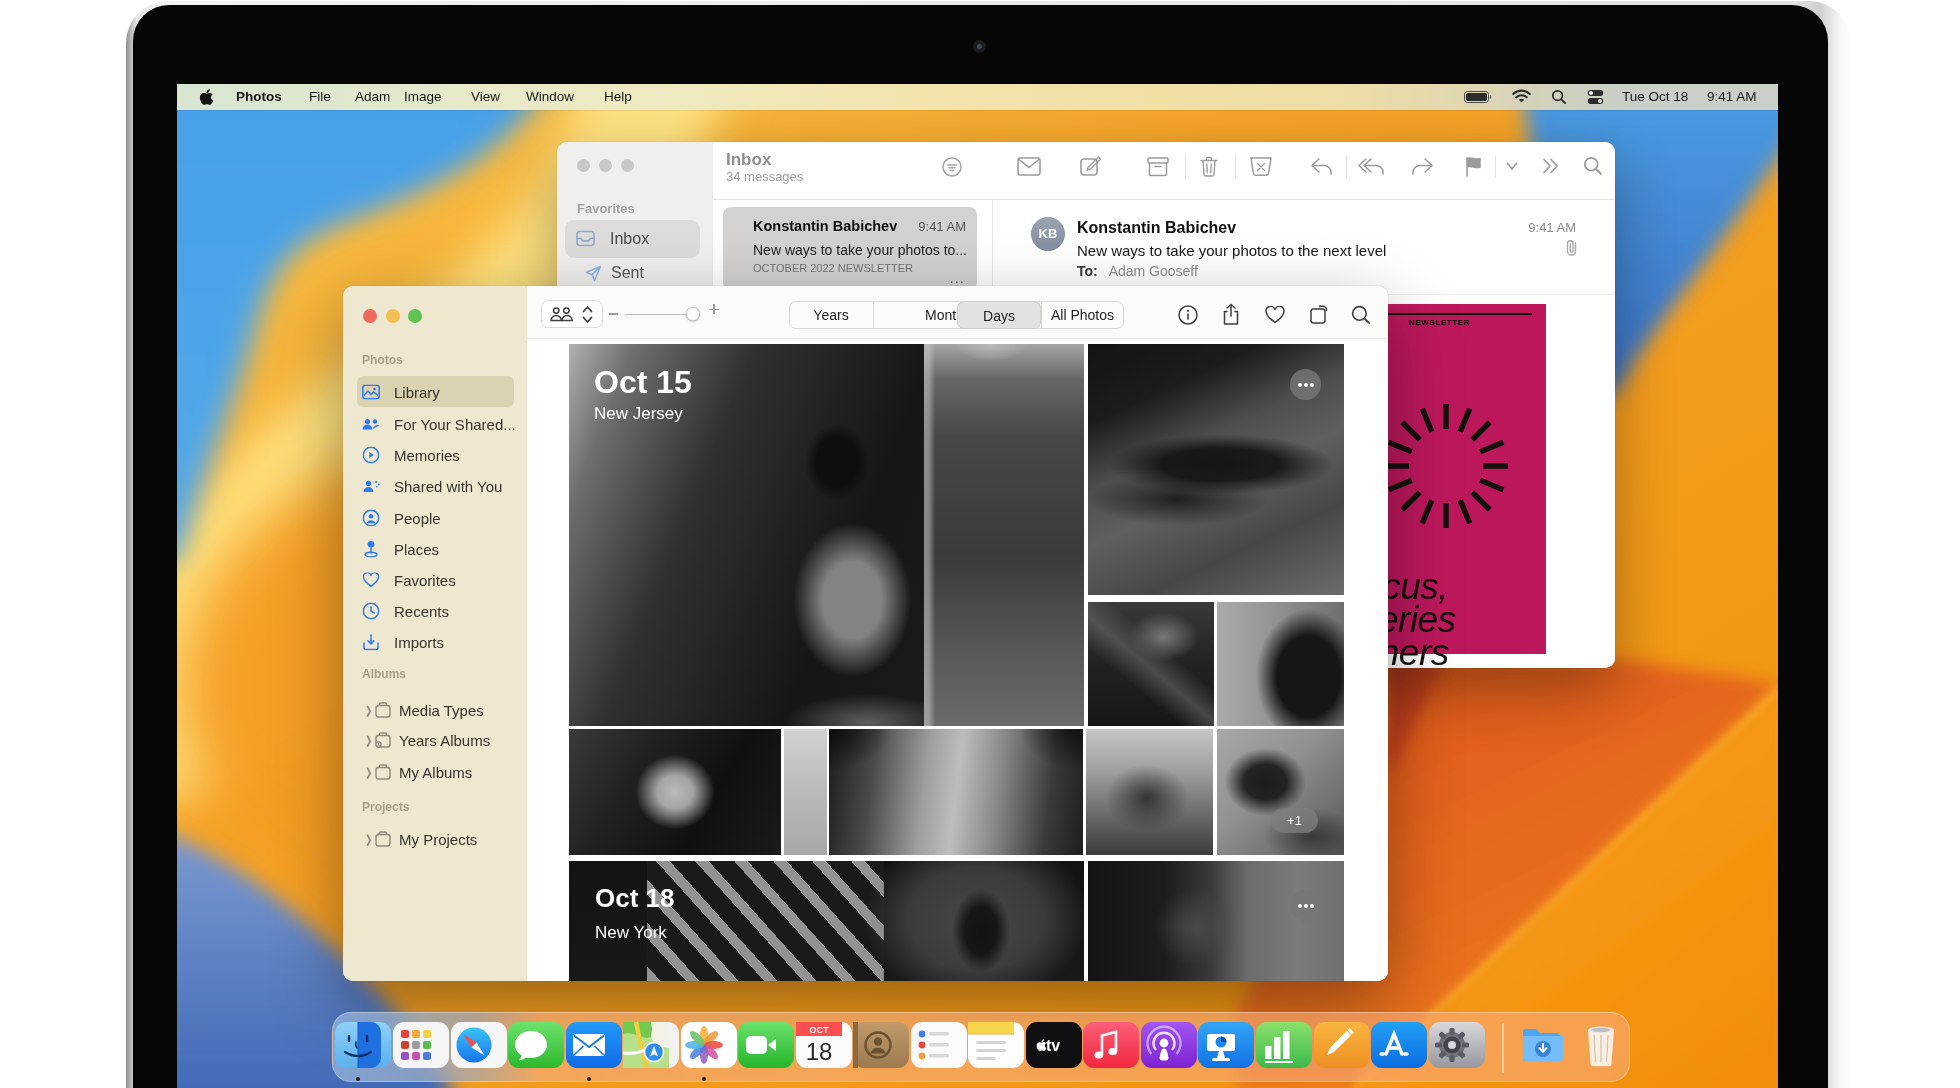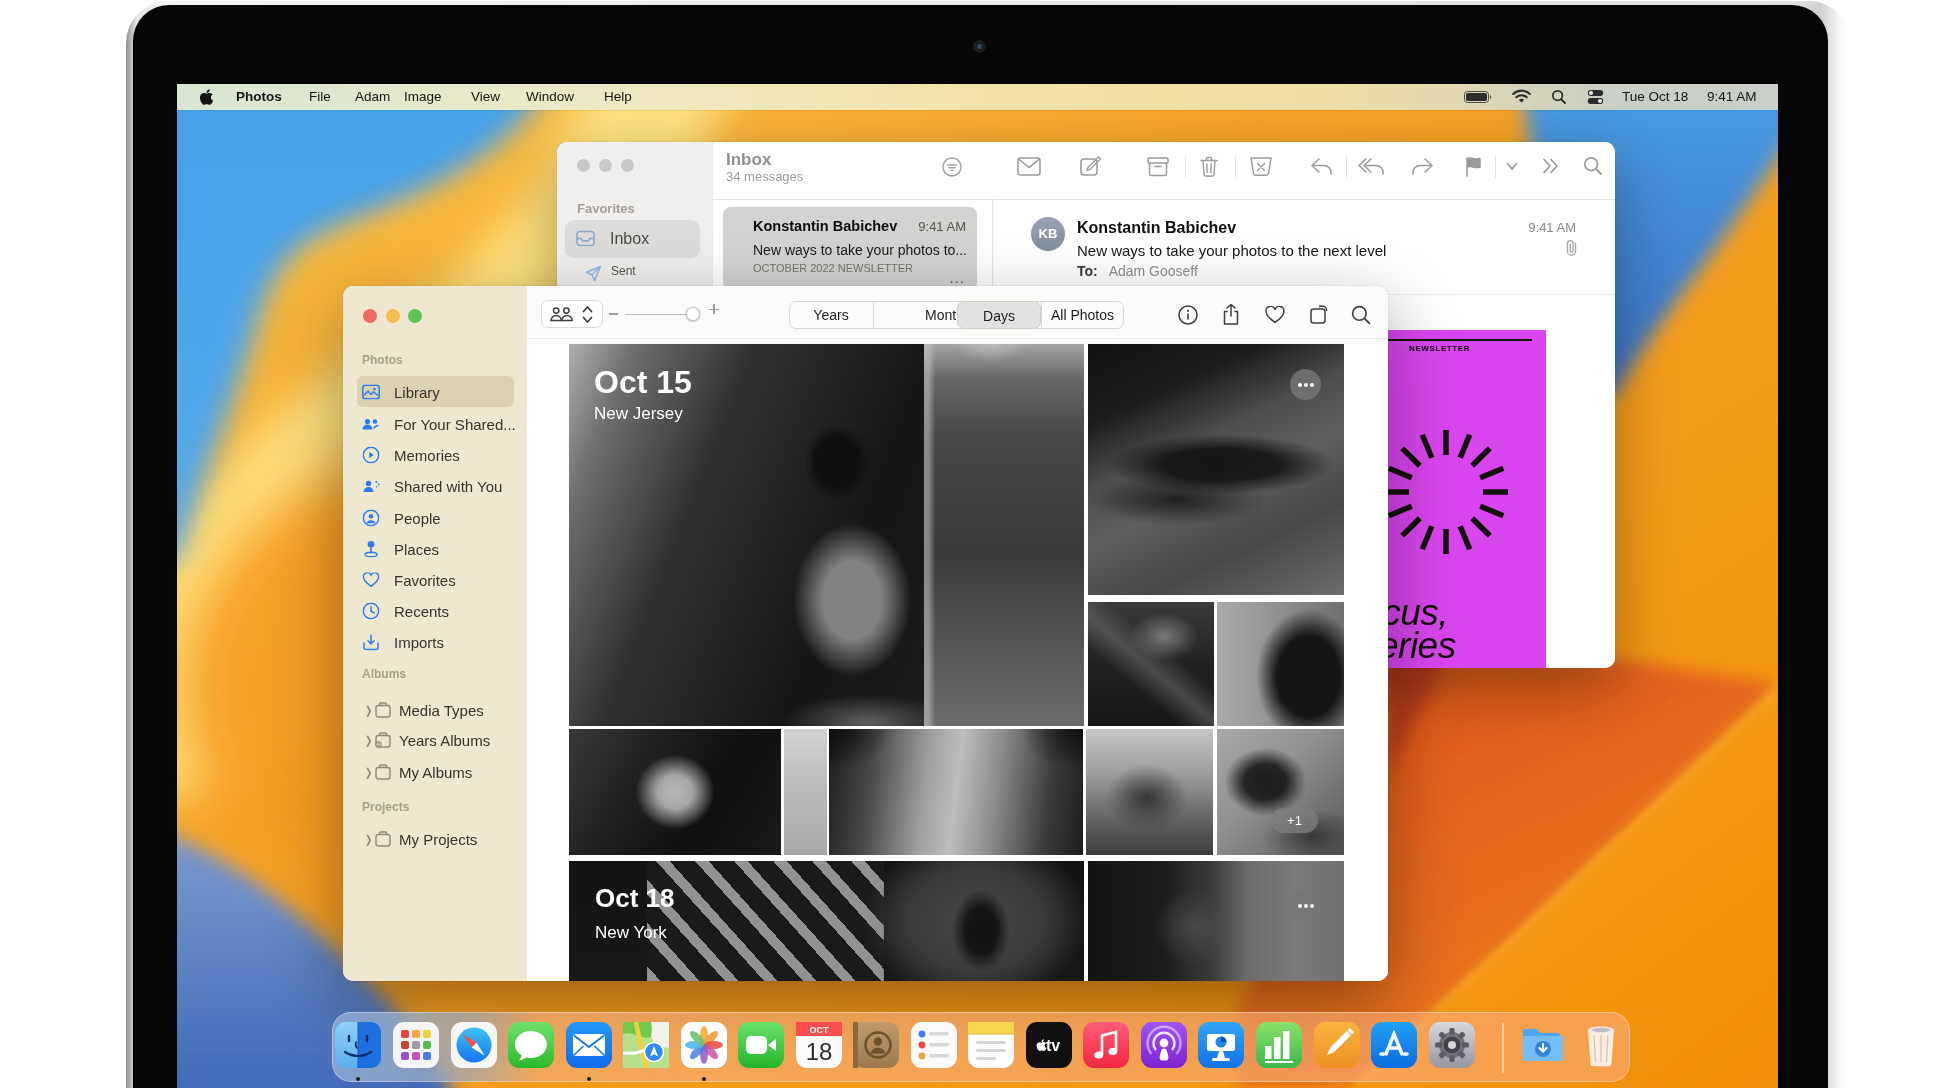--- a/index.html
+++ b/index.html
@@ -94,21 +94,21 @@
   background-size:auto, auto, 46% 100%, 100% 100%;
   background-position:0 0, 0 0, 28% 0, 0 0; }
 #tK { background:
   radial-gradient(ellipse 60px 55px at 42% 55%, rgba(75,75,75,0.9) 0%, rgba(75,75,75,0) 70%),
   linear-gradient(90deg, #141414 0%, #1c1c1c 30%, #3a3a3a 48%, #6b6b6b 62%, #7b7b7b 82%, #6f6f6f 100%); }
 .seg { position:absolute; top:15px; height:28px; line-height:28px; font-size:14px; color:#1d1d1f; text-align:center; }
 
 #dock { position:absolute; z-index:3; left:155px; top:928px; width:1298px; height:70px; border-radius:19px;
   background:linear-gradient(90deg,rgba(140,173,214,0.85) 0%,rgba(165,170,185,0.72) 11%,rgba(243,172,122,0.68) 16%,rgba(245,172,120,0.65) 30%,rgba(246,169,115,0.65) 60%,rgba(247,168,112,0.66) 100%);
   border:1px solid rgba(255,255,255,0.35); }
-.dicon { position:absolute; width:46px; height:46px; border-radius:11px; top:9px; }
+.dicon { position:absolute; width:56px; height:46px; border-radius:11px; top:9px; }
 .ddot { position:absolute; top:64px; width:4px; height:4px; border-radius:50%; background:#1d1d1d; }
 </style>
 </head>
 <body>
 <div id="stage">
   <div id="laptop">
     <div id="bezel">
       <div id="camera"></div>
       <div id="screen">
         <div id="wall"><svg width="1601" height="1005" viewBox="0 0 1601 1005">
@@ -183,21 +183,21 @@
             <div class="mi" style="left:20px;top:59px;font-size:13px;font-weight:700;color:#a5a19a;">Favorites</div>
             <div class="mi" style="left:8px;top:78px;width:135px;height:38px;border-radius:9px;background:#dddcda;"></div>
             <svg class="micon" style="left:19px;top:88px;" width="19" height="17" viewBox="0 0 19 17">
                 <rect x="1" y="1.5" width="17" height="14" rx="3" fill="none" stroke="#8fa8ce" stroke-width="1.6"></rect>
                 <path d="M1 8.5 h4 l1.6 2.4 h5.8 L14 8.5 h4" fill="none" stroke="#8fa8ce" stroke-width="1.6"></path>
               </svg>
             <div class="mi" style="left:53px;top:88px;font-size:16px;color:#4c4a47;">Inbox</div>
             <svg class="micon" style="left:28px;top:123px;" width="17" height="17" viewBox="0 0 17 17">
                 <path d="M15.5 1.5 L1.5 7.2 L7 9.8 L9.5 15.5 Z M7 9.8 L15.5 1.5" fill="none" stroke="#90b3e8" stroke-width="1.5" stroke-linejoin="round"></path>
               </svg>
-            <div class="mi" style="left:54px;top:122px;font-size:12px;color:#58564f;">Sent</div>
+            <div class="mi" style="left:54px;top:122px;font-size:16px;color:#58564f;">Sent</div>
           </div>
           <div class="mi" style="left:155px;top:57px;width:903px;height:1px;background:#e2e2e1;z-index:5;"></div>
             <div class="mi" style="left:155px;top:0px;width:1px;height:526px;background:#eaeae9;z-index:5;"></div>
             <div class="mi" style="left:435px;top:57px;width:1px;height:469px;background:#e6e6e5;z-index:5;"></div>
             <div class="mlist">
             <div class="mi" style="left:14px;top:8px;font-size:17px;font-weight:700;color:#908f8d;">Inbox</div>
             <div class="mi" style="left:14px;top:27px;font-size:13px;color:#9d9c99;">34 messages</div>
             <svg class="micon" style="left:230px;top:15px;" width="20" height="20" viewBox="0 0 20 20">
                 <circle cx="10" cy="10" r="9" fill="none" stroke="#a4a3a0" stroke-width="1.5"></circle>
                 <path d="M5.5 8 h9 M7 10.7 h6 M8.3 13.4 h3.4" stroke="#a4a3a0" stroke-width="1.4" stroke-linecap="round"></path>
@@ -213,21 +213,21 @@
           <div class="mpane">
             <div class="mi" style="left:39px;top:75px;width:34px;height:34px;border-radius:50%;background:linear-gradient(180deg,#9aa4b4,#828c9d);text-align:center;line-height:34px;font-size:13px;font-weight:700;color:#fff;">KB</div>
             <div class="mi" style="left:85px;top:77px;font-size:16px;font-weight:700;color:#101010;">Konstantin Babichev</div>
             <div class="mi" style="left:85px;top:100px;font-size:15px;color:#161616;">New ways to take your photos to the next level</div>
             <div class="mi" style="left:85px;top:121px;font-size:14px;font-weight:600;color:#3a3a38;">To: <span style="font-weight:400;color:#8f8e8b;margin-left:7px;">Adam Gooseff</span></div>
             <div class="mi" style="right:39px;top:78px;font-size:13px;color:#8b8a87;">9:41 AM</div>
             <svg class="micon" style="right:36px;top:97px;" width="15" height="17" viewBox="0 0 15 17">
                 <path d="M11.5 4 v8.2 a4 4 0 0 1 -8 0 V4.5 a2.8 2.8 0 0 1 5.6 0 v7.2 a1.4 1.4 0 0 1 -2.8 0 V5" fill="none" stroke="#a9a8a5" stroke-width="1.4" stroke-linecap="round"></path>
               </svg>
             <div class="mi" style="left:0px;top:152px;width:623px;height:1px;background:#ececeb;"></div>
-            <div class="mi" id="newsletter" style="left:265px;top:188px;width:289px;height:350px;background:#d946ef;">
+            <div class="mi" id="newsletter" style="left:265px;top:162px;width:289px;height:350px;background:#be185d;">
               <div style="position:absolute;left:22px;top:9px;width:253px;height:2px;background:#14100c;"></div>
               <div style="position:absolute;left:152px;top:14px;font-size:8px;font-weight:600;letter-spacing:0.6px;color:#14100c;">NEWSLETTER</div>
               <svg style="position:absolute;left:127px;top:100px;" width="124" height="124" viewBox="0 0 124 124">
                 <g stroke="#14100c" stroke-width="5.5" stroke-linecap="butt">
                     <path d="M62.0 25.0 L62.0 0.0 M76.2 27.8 L85.7 4.7 M88.2 35.8 L105.8 18.2 M96.2 47.8 L119.3 38.3 M99.0 62.0 L124.0 62.0 M96.2 76.2 L119.3 85.7 M88.2 88.2 L105.8 105.8 M76.2 96.2 L85.7 119.3 M62.0 99.0 L62.0 124.0 M47.8 96.2 L38.3 119.3 M35.8 88.2 L18.2 105.8 M27.8 76.2 L4.7 85.7 M25.0 62.0 L0.0 62.0 M27.8 47.8 L4.7 38.3 M35.8 35.8 L18.2 18.2 M47.8 27.8 L38.3 4.7"></path>
                   </g>
                 </svg>
               <div style="position:absolute;left:83px;top:262px;font-size:37px;font-style:italic;color:#14100c;letter-spacing:-0.5px;">Focus,</div>
               <div style="position:absolute;left:103px;top:295px;font-size:37px;font-style:italic;color:#14100c;letter-spacing:-0.5px;">series</div>
               <div style="position:absolute;left:60px;top:328px;font-size:37px;font-style:italic;color:#14100c;letter-spacing:-0.5px;">partners</div>

